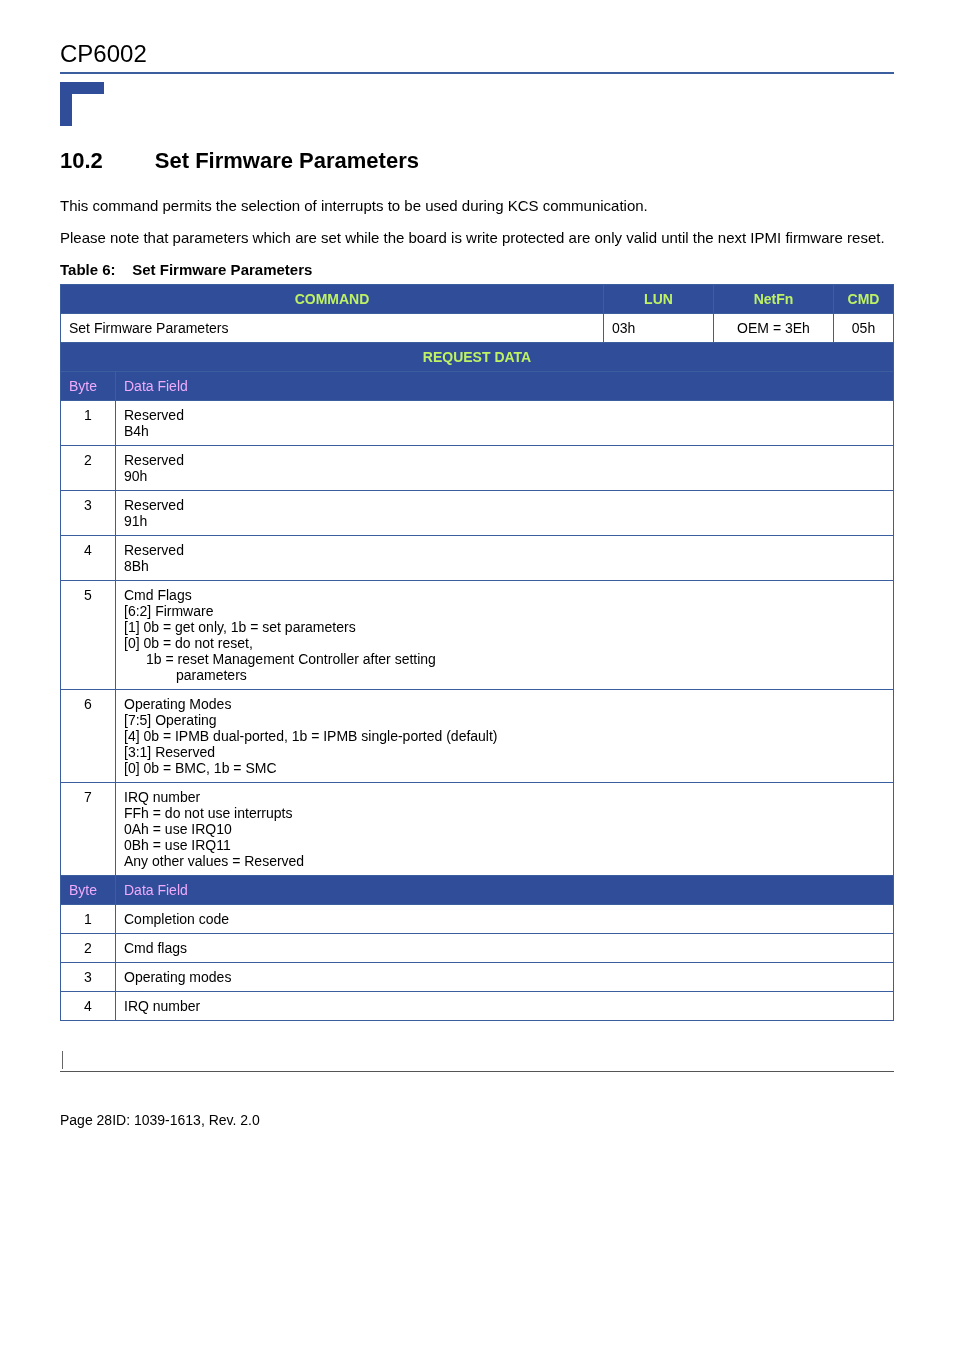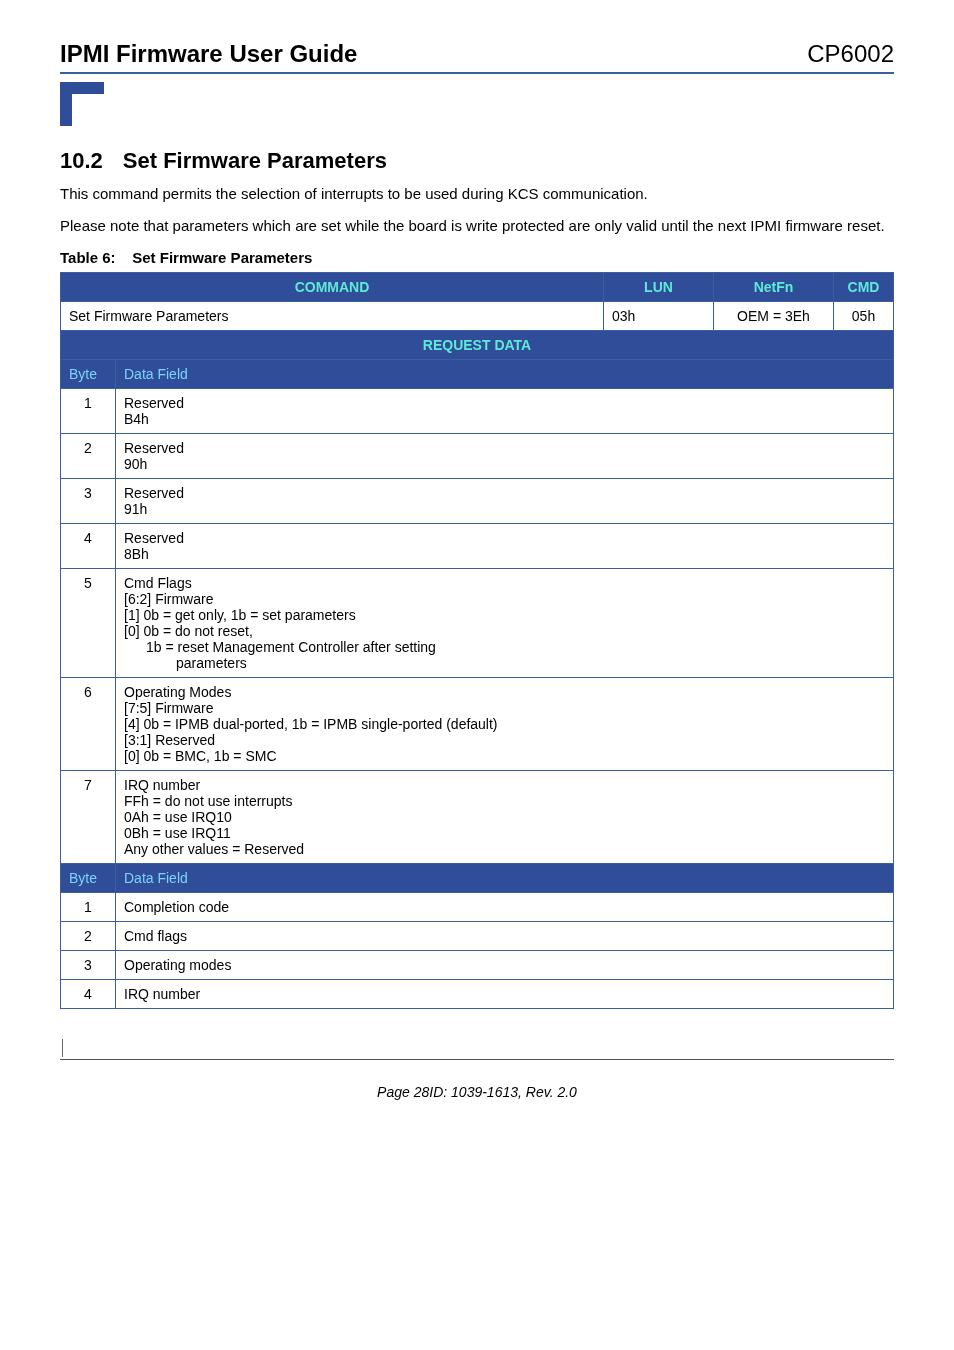--- a/index.html
+++ b/index.html
@@ -24,63 +24,62 @@
     width: 60px; height: 48px; position: relative; margin-bottom: 18px;
   }
   .logo-back {
     position: absolute; top: 0; left: 0;
     width: 44px; height: 44px; background: #2f4d99;
   }
   .logo-front {
     position: absolute; top: 12px; left: 12px;
     width: 48px; height: 36px; background: #fff;
   }
-  .section-heading { display: flex; gap: 20px; align-items: baseline; margin-bottom: 10px; }
+  .section-heading { display: flex; gap: 52px; align-items: baseline; margin-bottom: 22px; }
   .section-num { font-size: 22px; font-weight: bold; }
   .section-title { font-size: 22px; font-weight: bold; }
   .para { font-size: 15px; line-height: 1.35; margin: 0 0 12px 0; }
   .table-caption { font-size: 15px; font-weight: bold; margin: 6px 0 6px 0; }
   table {
     border-collapse: collapse;
     width: 100%;
     font-size: 14px;
   }
   th, td {
     border: 1px solid #3b5e9e;
     padding: 6px 8px;
     vertical-align: top;
   }
   .bluecell {
     background: #2f4d99;
-    color: #5eead4;
+    color: #bef264;
     font-weight: bold;
     text-align: center;
   }
   .bluecell-left {
     background: #2f4d99;
-    color: #7dd3fc;
+    color: #f0abfc;
     font-weight: normal;
     text-align: left;
   }
   .byte-col { width: 55px; text-align: center; }
   .indent1 { padding-left: 22px; display: block; }
   .indent2 { padding-left: 52px; display: block; }
   .footer-row {
-    display: flex; justify-content: center;
-    font-size: 14px; margin-top: 24px; font-style: italic;
+    display: flex; justify-content: flex-start;
+    font-size: 14px; margin-top: 40px;
   }
   .footer-rule-wrap { margin-top: 30px; }
   .footer-spacer { height: 18px; border-left: 1px solid #666; margin-left: 2px; margin-bottom: 2px;}
   .footer-hr { height: 1.5px; background: #555; margin-bottom: 4px; }
 </style>
 </head>
 <body>
 
 <div class="header-row">
-  <div class="header-title">IPMI Firmware User Guide</div>
   <div class="header-code">CP6002</div>
 </div>
 <div class="hr-blue"></div>
 
 <div class="logo">
   <div class="logo-back"></div>
   <div class="logo-front"></div>
 </div>
 
 <div class="section-heading">
@@ -167,21 +166,21 @@
       <span>[0] 0b = do not reset,</span><br>
       <span class="indent1">1b = reset Management Controller after setting</span>
       <span class="indent2">parameters</span>
     </td>
   </tr>
 
   <tr>
     <td class="byte-col">6</td>
     <td colspan="4">
       <span>Operating Modes</span><br>
-      <span>[7:5] Firmware</span><br>
+      <span>[7:5] Operating</span><br>
       <span>[4] 0b = IPMB dual-ported, 1b = IPMB single-ported (default)</span><br>
       <span>[3:1] Reserved</span><br>
       <span>[0] 0b = BMC, 1b = SMC</span>
     </td>
   </tr>
 
   <tr>
     <td class="byte-col">7</td>
     <td colspan="4">
       <span>IRQ number</span><br>

